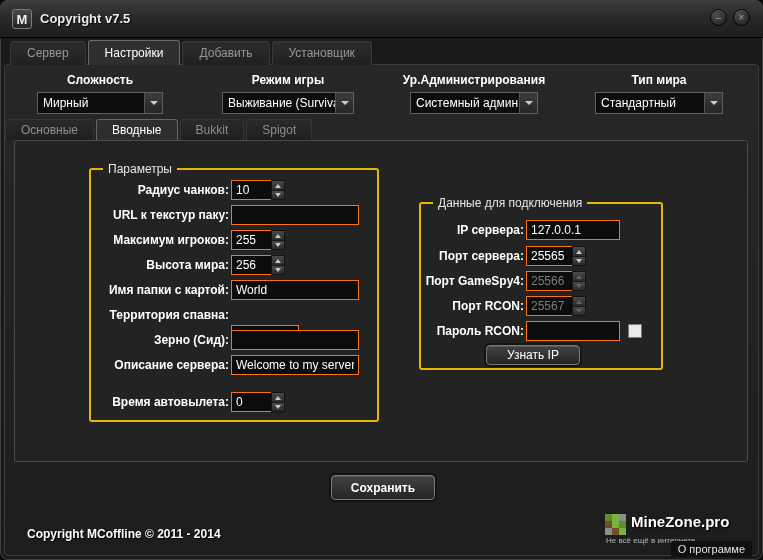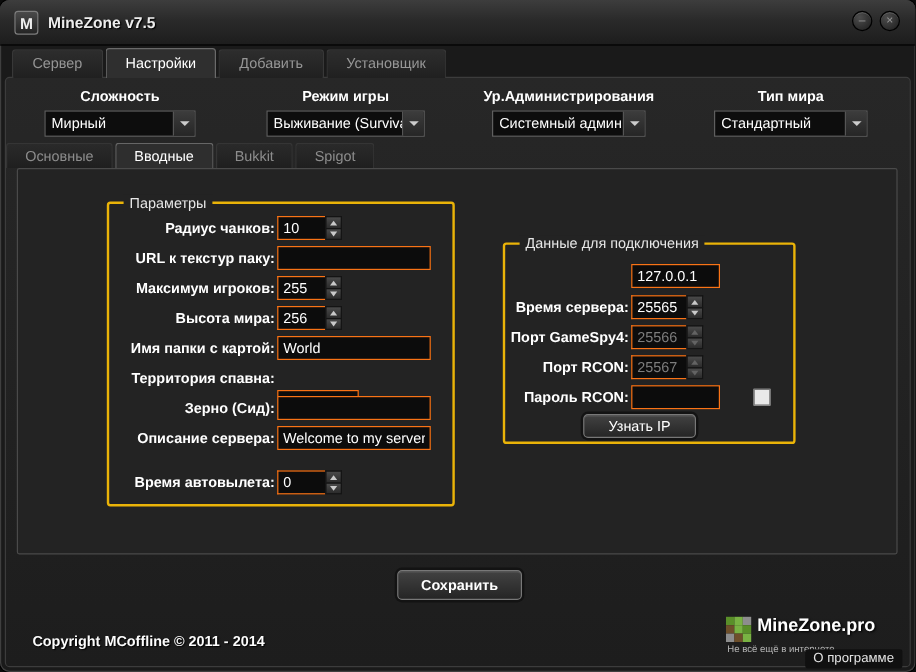--- a/index.html
+++ b/index.html
@@ -50,21 +50,21 @@
   .legend{position:absolute;top:-8px;left:12px;background:#232323;padding:0 5px;font-size:12px;color:#e6e6e6;}
   
   .row{position:absolute;left:0;width:100%;height:20px;}
   .lbl{position:absolute;top:3px;font-size:12px;font-weight:bold;color:#fff;white-space:nowrap;text-align:right;}
   .prow .lbl{left:4px;width:210px;}
   .prow .ctl{position:absolute;left:216px;top:0;display:flex;}
   .crow .lbl{left:374px;width:135px;}
   .crow .ctl{position:absolute;left:511px;top:0;display:flex;}
   .tbox{background:#0c0c0c;border:1px solid #f97316;color:#fff;font-family:"Liberation Sans",sans-serif;
         font-size:12px;height:20px;padding:0 4px;box-sizing:border-box;outline:none;}
-  .w128{width:128px;} .w54{width:68px;margin-top:20px;} .w94{width:74px;}
+  .w128{width:128px;} .w54{width:68px;margin-top:20px;} .w94{width:94px;}
   .spinbox{display:flex;height:20px;}
   .spin-input{width:40px;border-right:none;}
   .spin-input-p{width:46px;border-right:none;}
   .spinner{display:flex;flex-direction:column;width:14px;}
   .spin-btn{height:10px;width:14px;box-sizing:border-box;background:linear-gradient(#4a4a4a,#2b2b2b);
             border:1px solid #141414;display:flex;align-items:center;justify-content:center;cursor:pointer;}
   .spin-btn.up{border-bottom:none;}
   .spin-btn.up::after{content:"";border-left:3px solid transparent;border-right:3px solid transparent;border-bottom:4px solid #c9c9c9;}
   .spin-btn.down::after{content:"";border-left:3px solid transparent;border-right:3px solid transparent;border-top:4px solid #c9c9c9;}
   .disabled .tbox{color:#7d7d7d;}
@@ -90,21 +90,21 @@
   .about{position:absolute;right:6px;top:476px;background:#101010;color:#e3e3e3;font-size:11px;padding:2px 7px;
          border-radius:2px;cursor:pointer;}
 </style>
 </head>
 <body>
 
 <div class="window">
 
   <div class="titlebar">
     <div class="app-icon">M</div>
-    <div class="wtitle">MineZone v7.5</div>
+    <div class="wtitle">Copyright v7.5</div>
     <div class="winbtn min">
       <span>–</span>
     </div>
     <div class="winbtn close">
       <span>×</span>
     </div>
   </div>
 
   <div class="tabstrip">
     <div class="tab">Сервер</div>
@@ -234,26 +234,27 @@
           </span>
             </span>
           </span>
       </div>
 
       <div class="groupbox" style="left:404px;top:61px;width:244px;height:168px;">
         <span class="legend">Данные для подключения</span>
       </div>
 
       <div class="row crow" style="top:79px;">
+        <span class="lbl">IP сервера:</span>
         <span class="ctl">
             <input class="tbox w94" value="127.0.0.1" style="">
           </span>
       </div>
       <div class="row crow" style="top:105px;">
-        <span class="lbl">Время сервера:</span>
+        <span class="lbl">Порт сервера:</span>
         <span class="ctl">
             <span class="spinbox">
           <input class="tbox spin-input-p" value="25565" style="">
           <span class="spinner">
             <span class="spin-btn up"></span>
             <span class="spin-btn down"></span>
           </span>
             </span>
           </span>
       </div>

